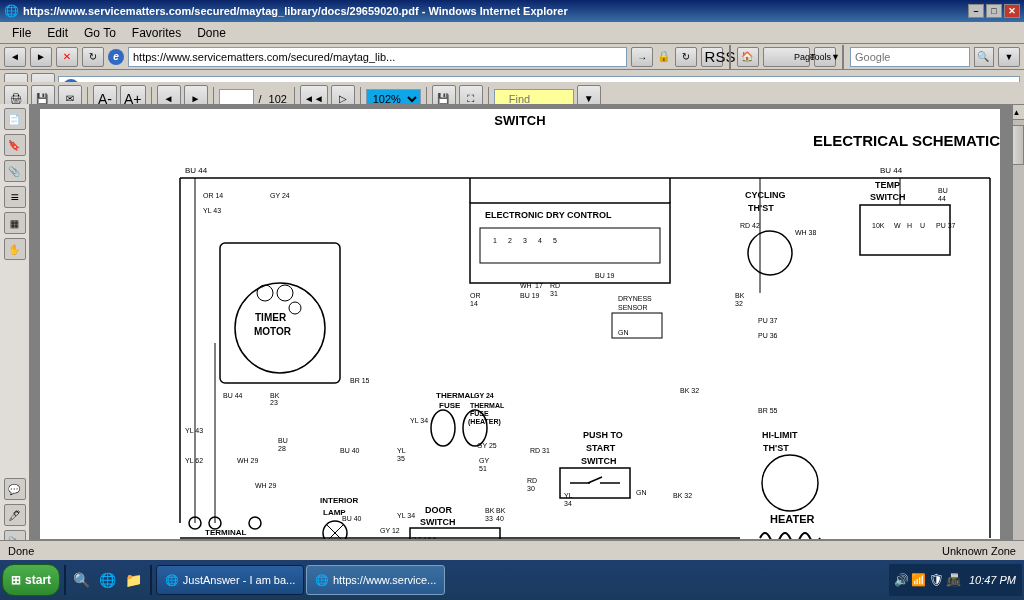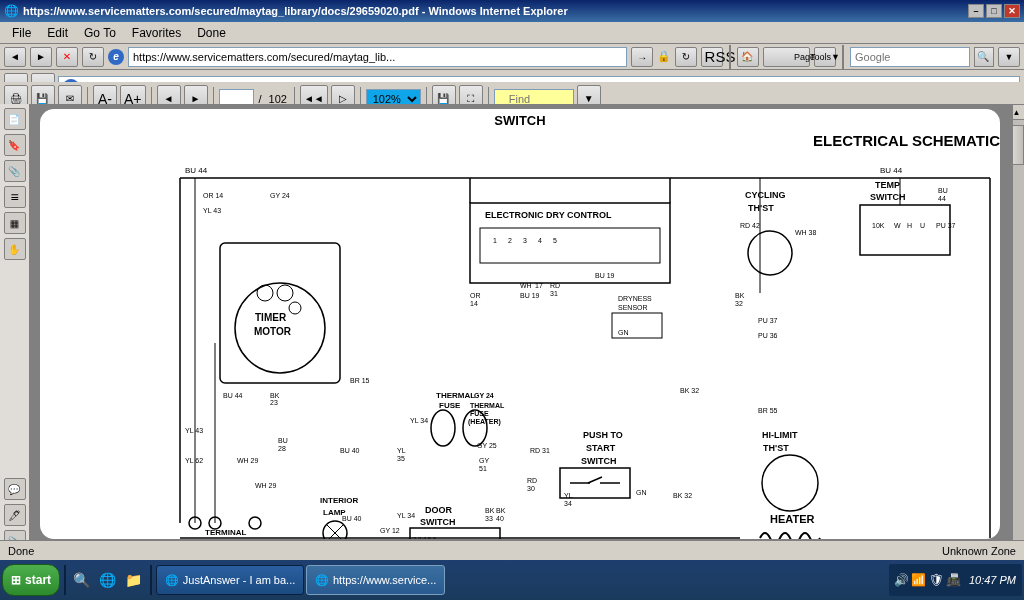--- a/index.html
+++ b/index.html
@@ -124,21 +124,20 @@
       background: #808080;
       overflow: hidden;
     }
     #pdf-page {
       position: absolute;
       left: 10px; top: 5px;
       width: 960px;
       height: 430px;
       background: white;
       overflow: hidden;
-      border-radius: 14px;
     }
 
     
     #scrollbar {
       position: absolute;
       right: 0; top: 104px;
       width: 16px; height: 452px;
       background: #d4d0c8;
       border-left: 1px solid #808080;
       display: flex; flex-direction: column; align-items: center;

